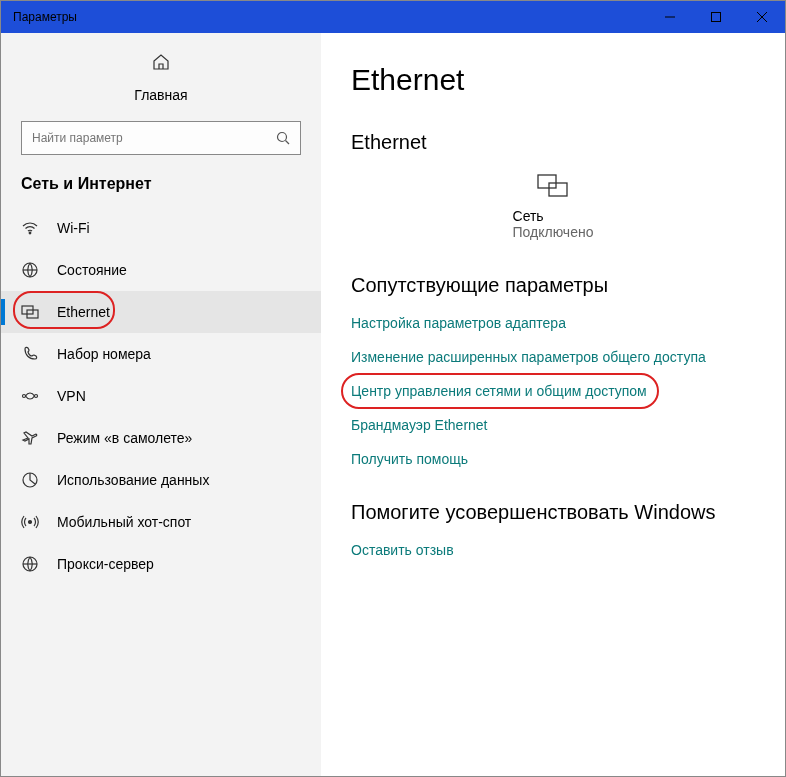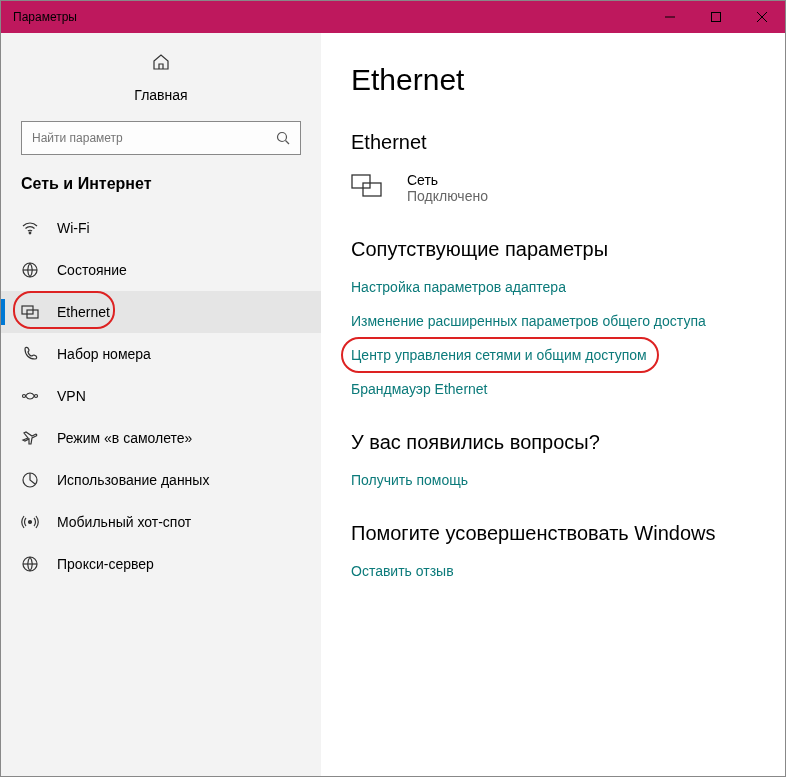--- a/index.html
+++ b/index.html
@@ -11,21 +11,21 @@
       width: 786px;
       height: 777px;
       border: 1px solid #888;
       overflow: hidden;
     }
     .titlebar {
       height: 32px;
       display: flex;
       align-items: center;
       padding-left: 12px;
-      background: #be185d;
+      background: #1d4ed8;
     }
     .titlebar-title {
       font-size: 12px;
       flex: 1;
     }
     .win-controls {
       display: flex;
     }
     .win-btn {
       width: 46px;
@@ -134,22 +134,24 @@
       font-weight: 400;
       margin-bottom: 34px;
     }
     h2.section-title {
       font-size: 20px;
       font-weight: 400;
       margin-bottom: 18px;
     }
     .net-row {
       display: flex;
-      gap: 24px;
+      align-items: center;
+      gap: 8px;
       margin-bottom: 34px;
+      flex-direction: column;
     }
     .net-icon {
       width: 32px;
       height: 28px;
     }
     .net-text .l1 { font-size: 14px; color: #000; }
     .net-text .l2 { font-size: 14px; color: #666; }
     .links-block a, .links-block .linklike {
       display: block;
       color: #0b7a7a;
@@ -344,21 +346,20 @@
     <div class="links-block">
       <a href="#">Настройка параметров адаптера</a>
       <a href="#">Изменение расширенных параметров общего доступа</a>
       <div class="rel-link-wrap">
         <a href="#">Центр управления сетями и общим доступом</a>
         <div class="highlight-red hl-link"></div>
       </div>
       <a href="#">Брандмауэр Ethernet</a>
     </div>
 
-    <h2 class="section-title section-gap">У вас появились вопросы?</h2>
     <div class="links-block">
       <a href="#">Получить помощь</a>
     </div>
 
     <h2 class="section-title section-gap">Помогите усовершенствовать Windows</h2>
     <div class="links-block">
       <a href="#">Оставить отзыв</a>
     </div>
 
   </main>

